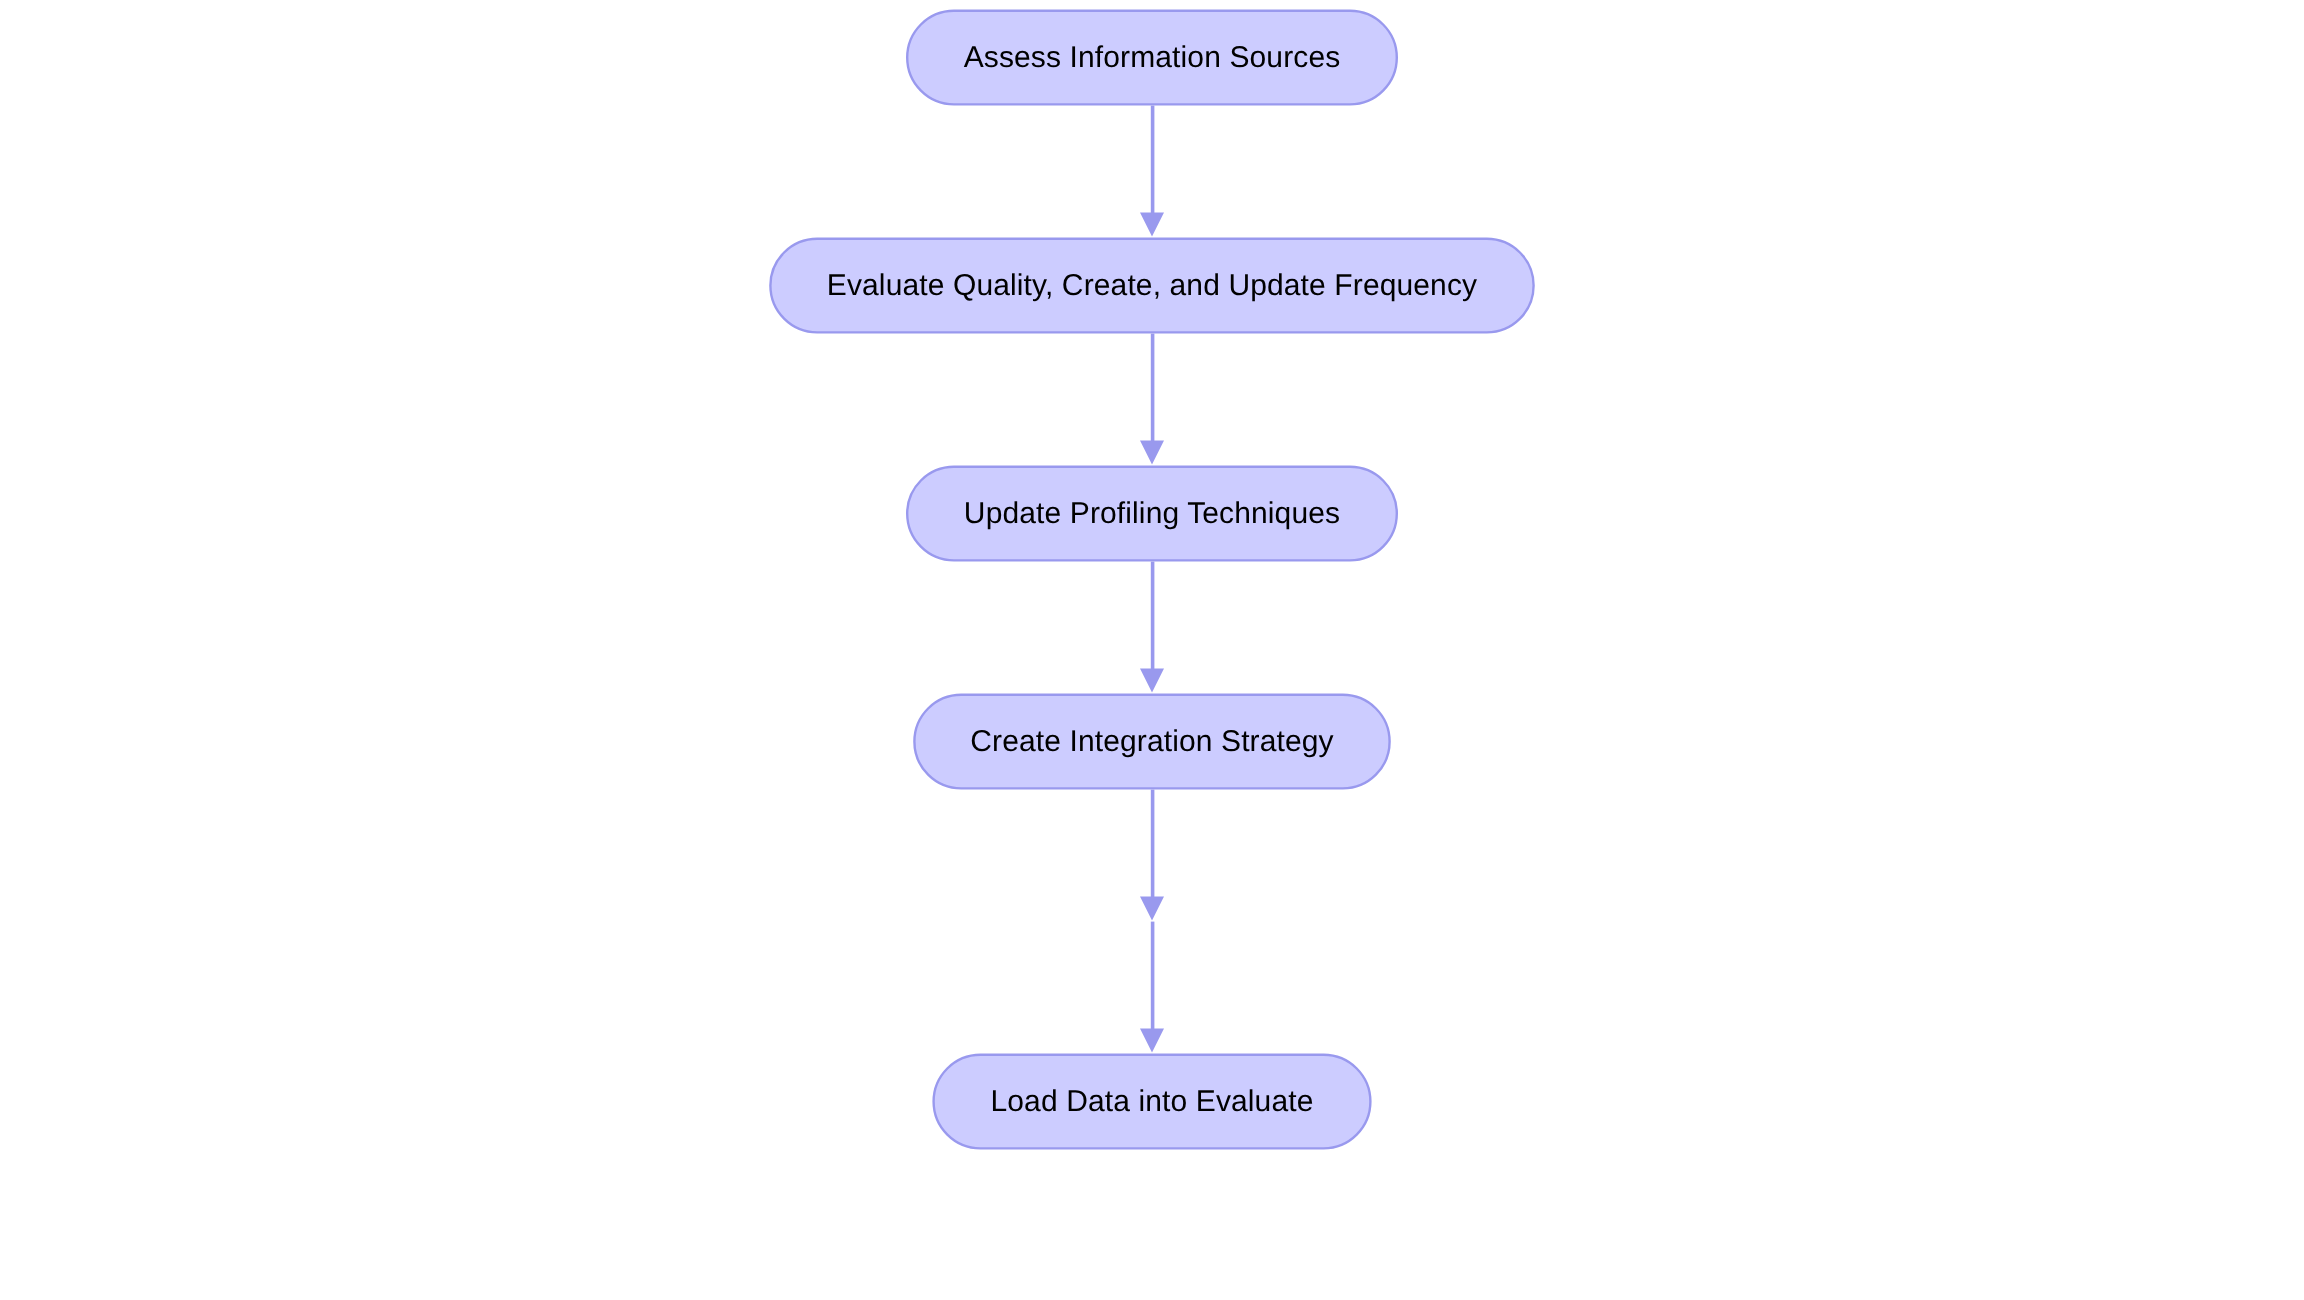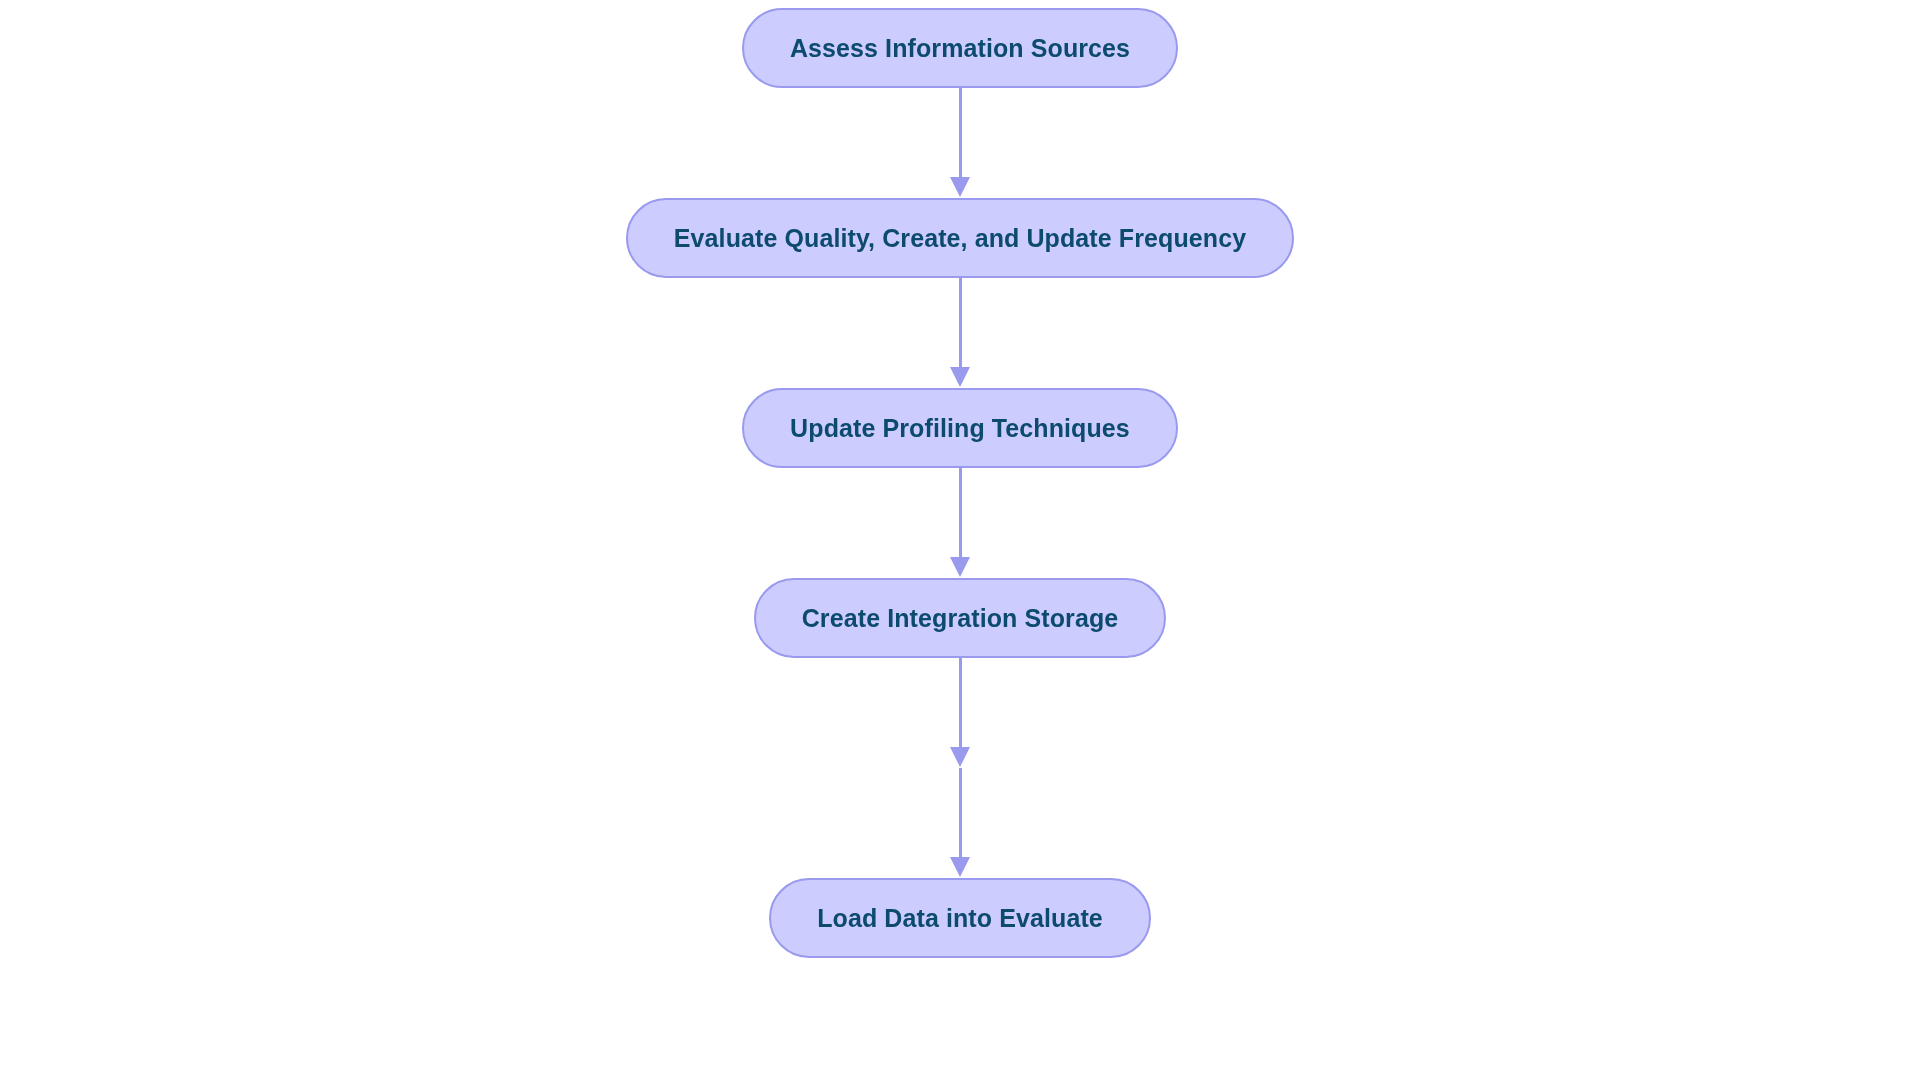--- a/index.html
+++ b/index.html
@@ -45,23 +45,23 @@
     justify-content: center;
     padding: 0 46px;
     background: #ccccff;
     border: 2px solid #9999ee;
     border-radius: 40px;
     white-space: nowrap;
     flex: 0 0 auto;
   }
 
   .node-label {
-    color: #0c4a6e;
+    color: #000000;
     font-size: 25px;
-    font-weight: 700;
+    font-weight: 400;
     line-height: 1;
     letter-spacing: 0.1px;
     white-space: nowrap;
     text-align: right;
   }
 
   
   .edge {
     flex: 0 0 auto;
     width: 24px;
@@ -114,21 +114,21 @@
     <div class="node">
       <span class="node-label">Update Profiling Techniques</span>
     </div>
 
     <div class="edge">
       <div class="edge-line"></div>
       <div class="edge-arrow"></div>
     </div>
 
     <div class="node">
-      <span class="node-label">Create Integration Storage</span>
+      <span class="node-label">Create Integration Strategy</span>
     </div>
 
     <div class="edge">
       <div class="edge-line"></div>
       <div class="edge-arrow"></div>
     </div>
 
 
     <div class="edge">
       <div class="edge-line"></div>

